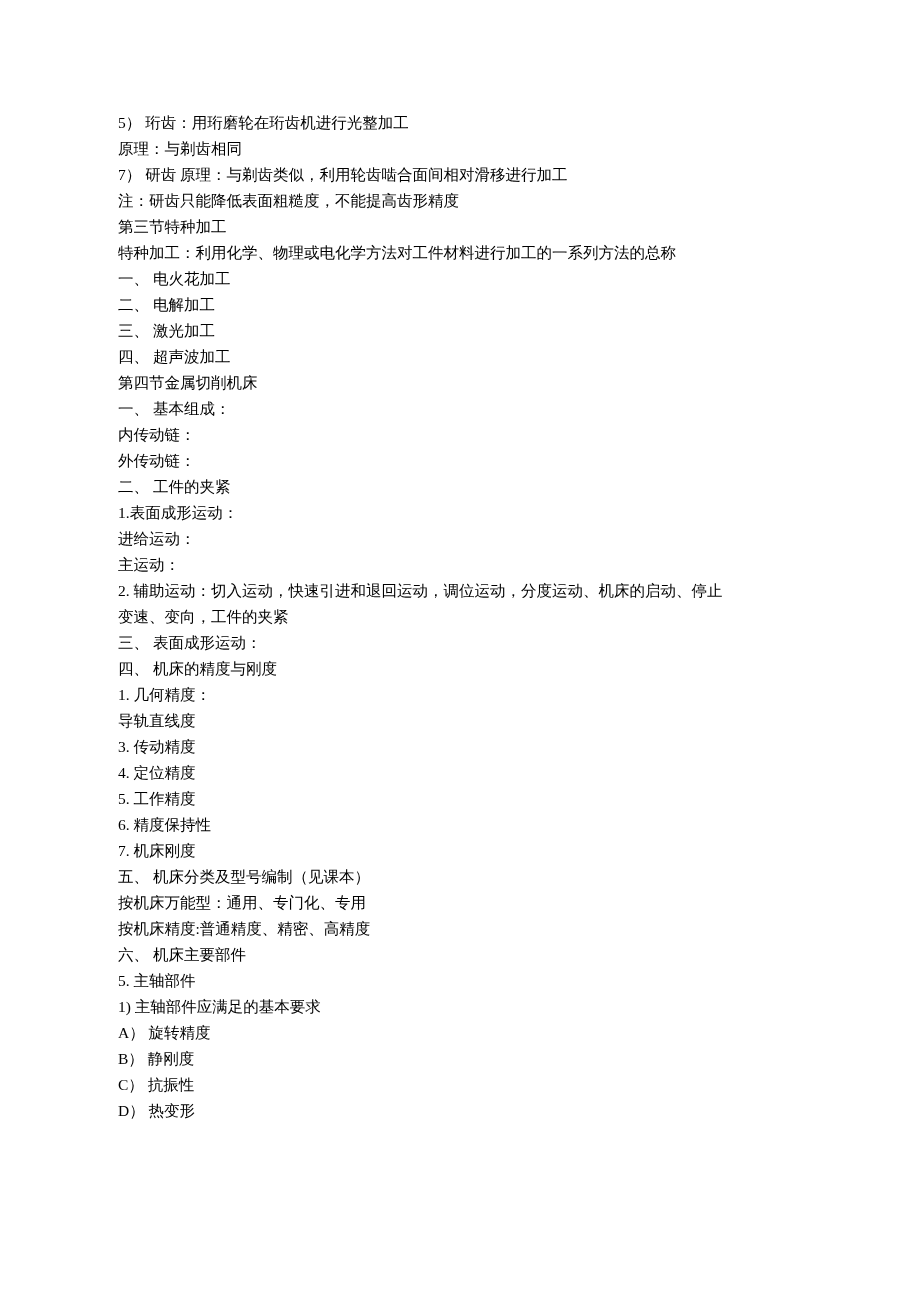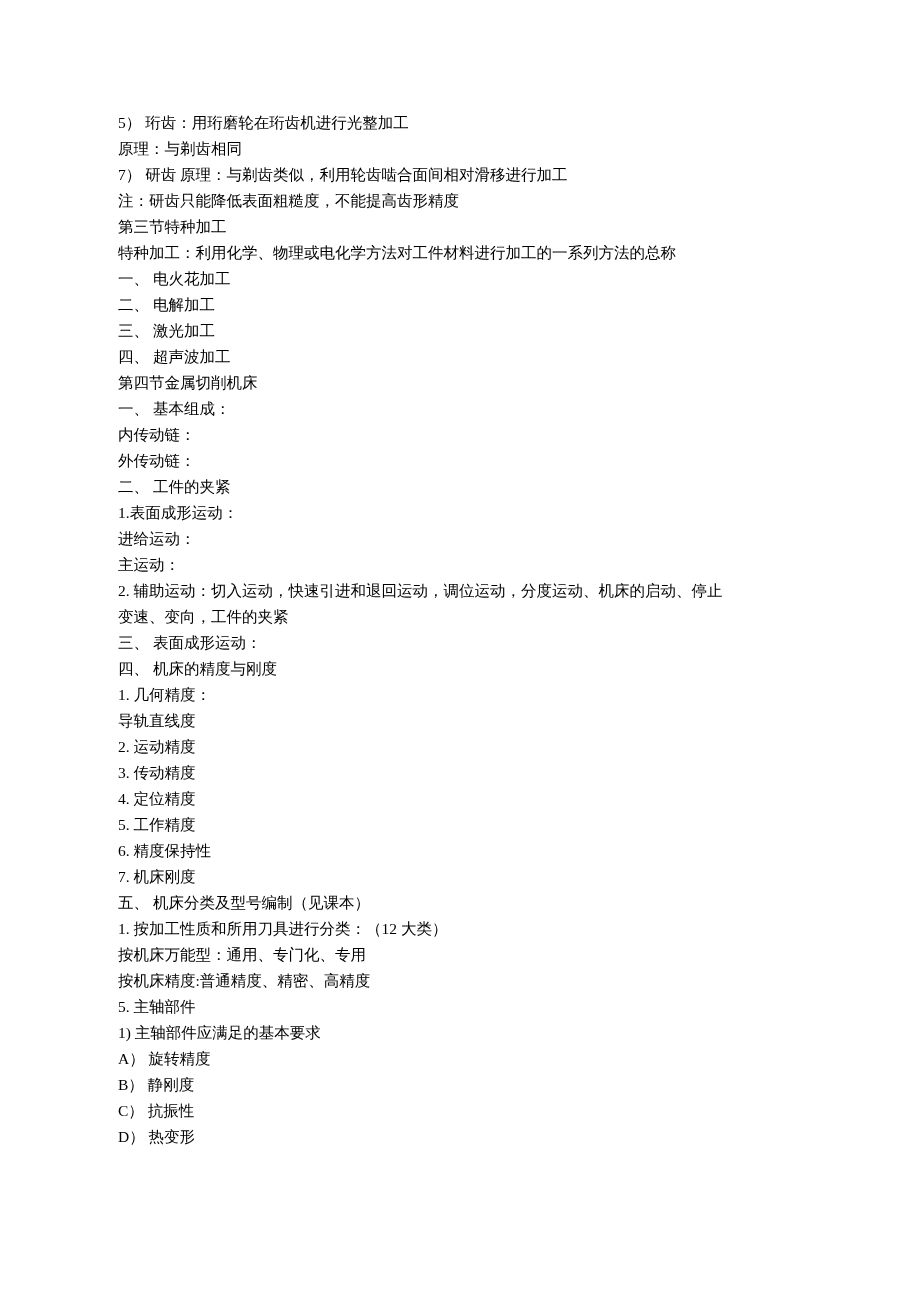--- a/index.html
+++ b/index.html
@@ -38,29 +38,28 @@
   <span class="line">二、        工件的夹紧</span>
   <span class="line">1.表面成形运动：</span>
   <span class="line">进给运动：</span>
   <span class="line">主运动：</span>
   <span class="line">2.    辅助运动：切入运动，快速引进和退回运动，调位运动，分度运动、机床的启动、停止</span>
   <span class="line">变速、变向，工件的夹紧</span>
   <span class="line">三、        表面成形运动：</span>
   <span class="line">四、        机床的精度与刚度</span>
   <span class="line">1.    几何精度：</span>
   <span class="line">导轨直线度</span>
-  <span class="line">2.    运动精度</span>
   <span class="line">3.    传动精度</span>
   <span class="line">4.    定位精度</span>
   <span class="line">5.    工作精度</span>
   <span class="line">6.    精度保持性</span>
   <span class="line">7.    机床刚度</span>
   <span class="line">五、        机床分类及型号编制（见课本）</span>
-  <span class="line">1.    按加工性质和所用刀具进行分类：（12 大类）</span>
   <span class="line">按机床万能型：通用、专门化、专用</span>
   <span class="line">按机床精度:普通精度、精密、高精度</span>
+  <span class="line">六、        机床主要部件</span>
   <span class="line">5.    主轴部件</span>
   <span class="line">1)    主轴部件应满足的基本要求</span>
   <span class="line">A）  旋转精度</span>
   <span class="line">B）  静刚度</span>
   <span class="line">C）  抗振性</span>
   <span class="line">D）  热变形</span>
 </div>
 
 </body></html>

